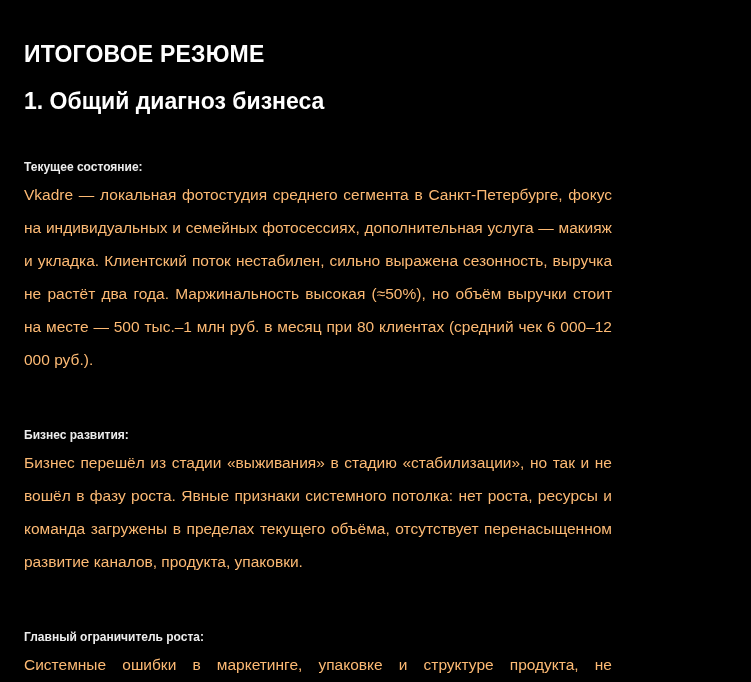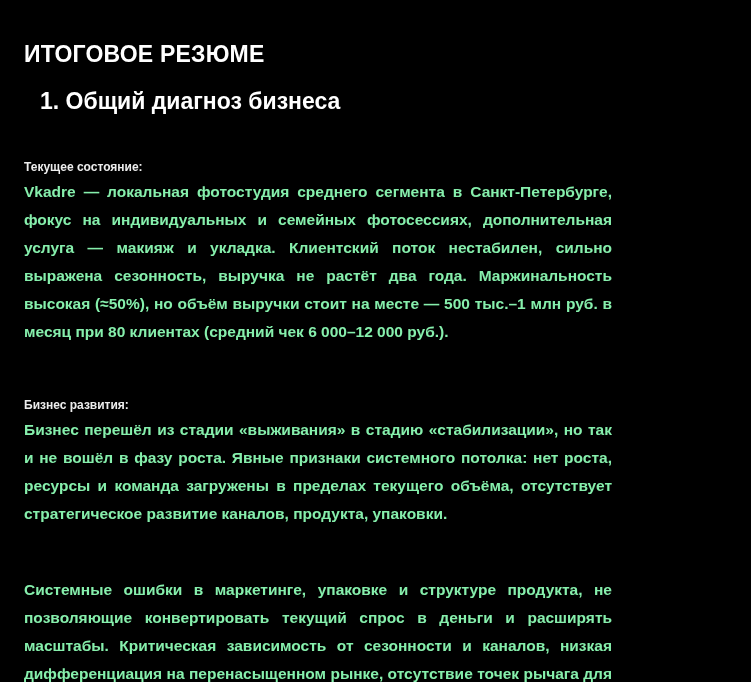--- a/index.html
+++ b/index.html
@@ -22,21 +22,21 @@
     .doc-title {
       margin: 0;
       padding-top: 40px;
       font-size: 23px;
       font-weight: bold;
       line-height: 28px;
       color: #ffffff;
       letter-spacing: 0.2px;
     }
     .section-title {
-      margin: 16px;
+      margin: 0;
       margin-top: 18px;
       font-size: 23px;
       font-weight: bold;
       line-height: 30px;
       color: #ffffff;
     }
     .block {
       margin-top: 48px;
     }
     .block.first {
@@ -45,39 +45,39 @@
     .block-label {
       font-size: 12px;
       font-weight: bold;
       line-height: 22px;
       color: #ededed;
       margin: 0;
     }
     .block-text {
       margin: 0;
       font-size: 15.5px;
-      line-height: 28px;
+      line-height: 33px;
       text-align: justify;
-      color: #86efac;
-      font-weight: bold;
+      color: #fdba74;
     }
   </style>
 </head>
 <body>
 
 <div class="page">
   <h1 class="doc-title">ИТОГОВОЕ РЕЗЮМЕ</h1>
   <h2 class="section-title">1. Общий диагноз бизнеса</h2>
 
   <div class="block first">
     <p class="block-label">Текущее состояние:</p>
     <p class="block-text">Vkadre — локальная фотостудия среднего сегмента в Санкт-Петербурге, фокус на индивидуальных и семейных фотосессиях, дополнительная услуга — макияж и укладка. Клиентский поток нестабилен, сильно выражена сезонность, выручка не растёт два года. Маржинальность высокая (≈50%), но объём выручки стоит на месте — 500 тыс.–1 млн руб. в месяц при 80 клиентах (средний чек 6 000–12 000 руб.).</p>
   </div>
 
   <div class="block">
     <p class="block-label">Бизнес развития:</p>
-    <p class="block-text">Бизнес перешёл из стадии «выживания» в стадию «стабилизации», но так и не вошёл в фазу роста. Явные признаки системного потолка: нет роста, ресурсы и команда загружены в пределах текущего объёма, отсутствует стратегическое развитие каналов, продукта, упаковки.</p>
+    <p class="block-text">Бизнес перешёл из стадии «выживания» в стадию «стабилизации», но так и не вошёл в фазу роста. Явные признаки системного потолка: нет роста, ресурсы и команда загружены в пределах текущего объёма, отсутствует перенасыщенном развитие каналов, продукта, упаковки.</p>
   </div>
 
   <div class="block">
+    <p class="block-label">Главный ограничитель роста:</p>
     <p class="block-text">Системные ошибки в маркетинге, упаковке и структуре продукта, не позволяющие конвертировать текущий спрос в деньги и расширять масштабы. Критическая зависимость от сезонности и каналов, низкая дифференциация на перенасыщенном рынке, отсутствие точек рычага для масштабирования.</p>
   </div>
 </div>
 
 </body></html>

